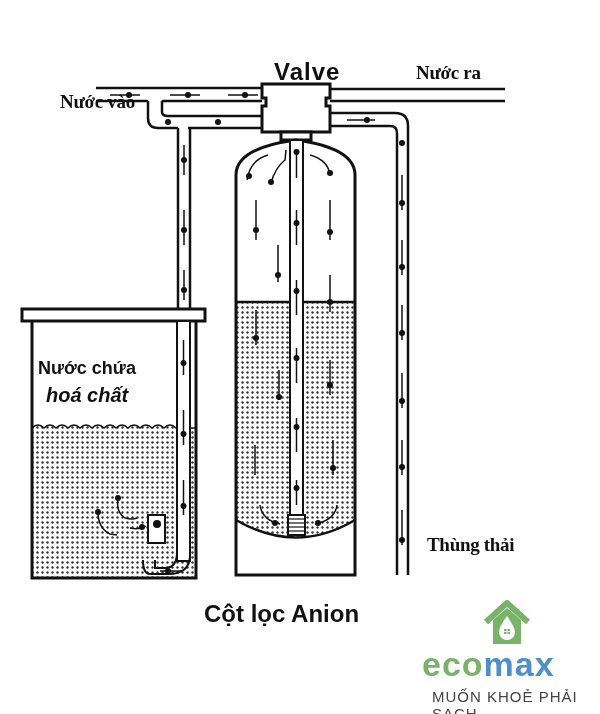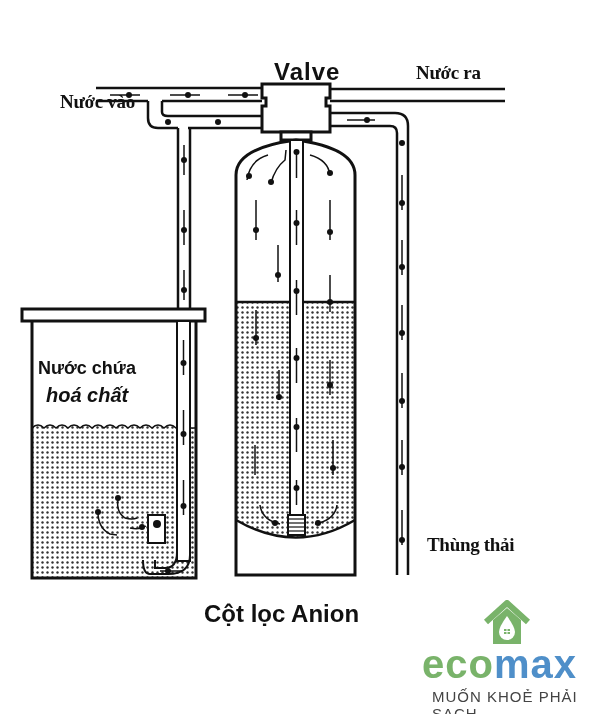--- a/index.html
+++ b/index.html
@@ -2,21 +2,21 @@
 <html><head>
 <meta charset="utf-8">
 <style>
   html, body { margin: 0; padding: 0; background: #ffffff; }
   body { width: 600px; height: 714px; position: relative; overflow: hidden; }
   .lbl { position: absolute; color: #111; white-space: nowrap; }
   .serif { font-family: "Liberation Serif", "DejaVu Serif", serif; font-weight: bold; font-size: 19px; letter-spacing: -0.3px; }
   .sans { font-family: "Liberation Sans", "DejaVu Sans", sans-serif; font-weight: bold; }
   #diagram { position: absolute; left: 0; top: 0; }
   .logo-wrap { position: absolute; left: 418px; top: 600px; width: 180px; height: 110px; }
-  .brand { position: absolute; left: 4px; top: 44px; font-family: "Liberation Sans", "DejaVu Sans", sans-serif; font-weight: bold; font-size: 40px; letter-spacing: 1px; line-height: 40px; }
+  .brand { position: absolute; left: 4px; top: 44px; font-family: "Liberation Sans", "DejaVu Sans", sans-serif; font-weight: bold; font-size: 34px; letter-spacing: 1px; line-height: 40px; }
   .brand .eco { color: #79b36a; }
   .brand .max { color: #4f8fc9; }
   .tagline { position: absolute; left: 14px; top: 88px; font-family: "Liberation Sans", "DejaVu Sans", sans-serif; font-size: 15px; color: #444; letter-spacing: 1px; }
 </style>
 </head>
 <body>
 
 <svg id="diagram" width="600" height="714" viewBox="0 0 600 714" xmlns="http://www.w3.org/2000/svg">
   <defs>
     <pattern id="dots" width="5" height="5" patternUnits="userSpaceOnUse">

